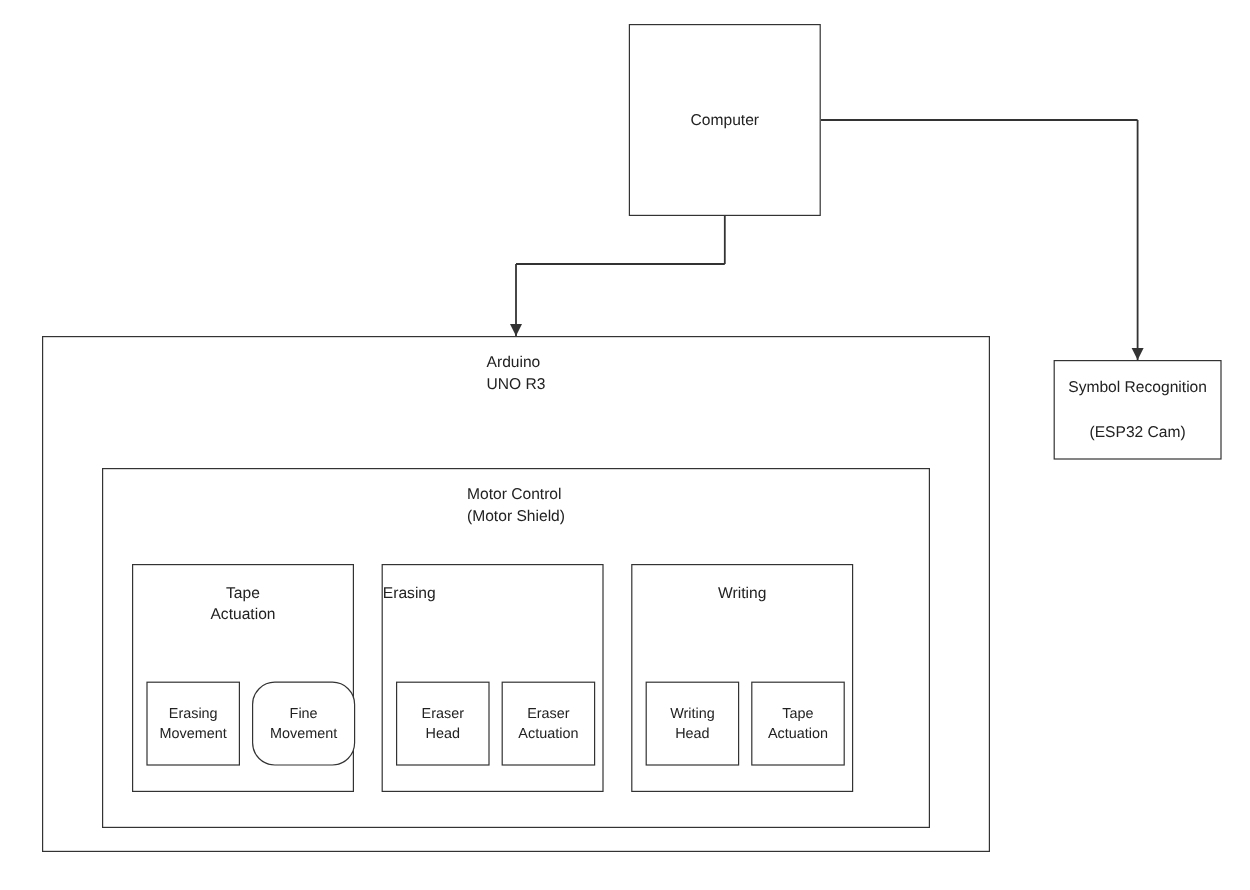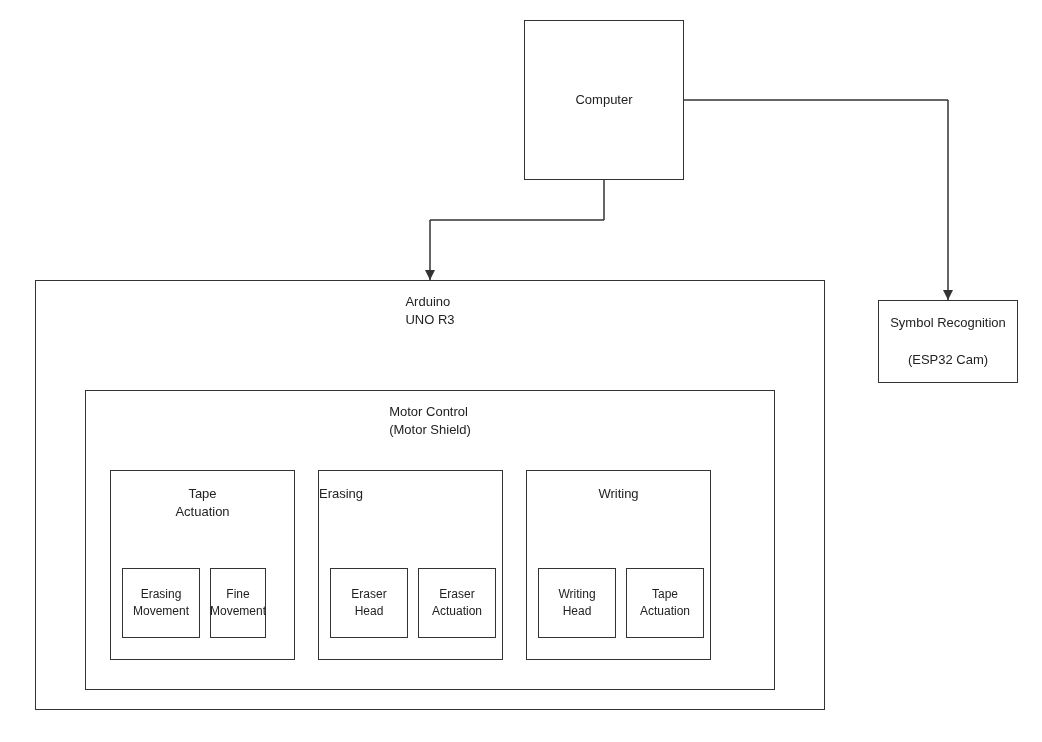--- a/index.html
+++ b/index.html
@@ -86,21 +86,21 @@
 
   <div class="box" style="left:526px; top:470px; width:185px; height:190px; align-items:center; justify-content:flex-start; padding-top:14px;">
     <span class="box-label" style="white-space:pre-line; text-align:center;">Writing</span>
   </div>
 
   <div class="box" style="left:122px; top:568px; width:78px; height:70px;">
     <span class="box-label" style="white-space:pre-line; font-size:12px;">Erasing
 Movement</span>
   </div>
 
-  <div class="box" style="left:210px; top:568px; width:56px; height:70px;">
+  <div class="box" style="left:210px; top:568px; width:86px; height:70px;border-radius:19px;">
     <span class="box-label" style="white-space:pre-line; font-size:12px;">Fine
 Movement</span>
   </div>
 
   <div class="box" style="left:330px; top:568px; width:78px; height:70px;">
     <span class="box-label" style="white-space:pre-line; font-size:12px;">Eraser
 Head</span>
   </div>
 
   <div class="box" style="left:418px; top:568px; width:78px; height:70px;">

